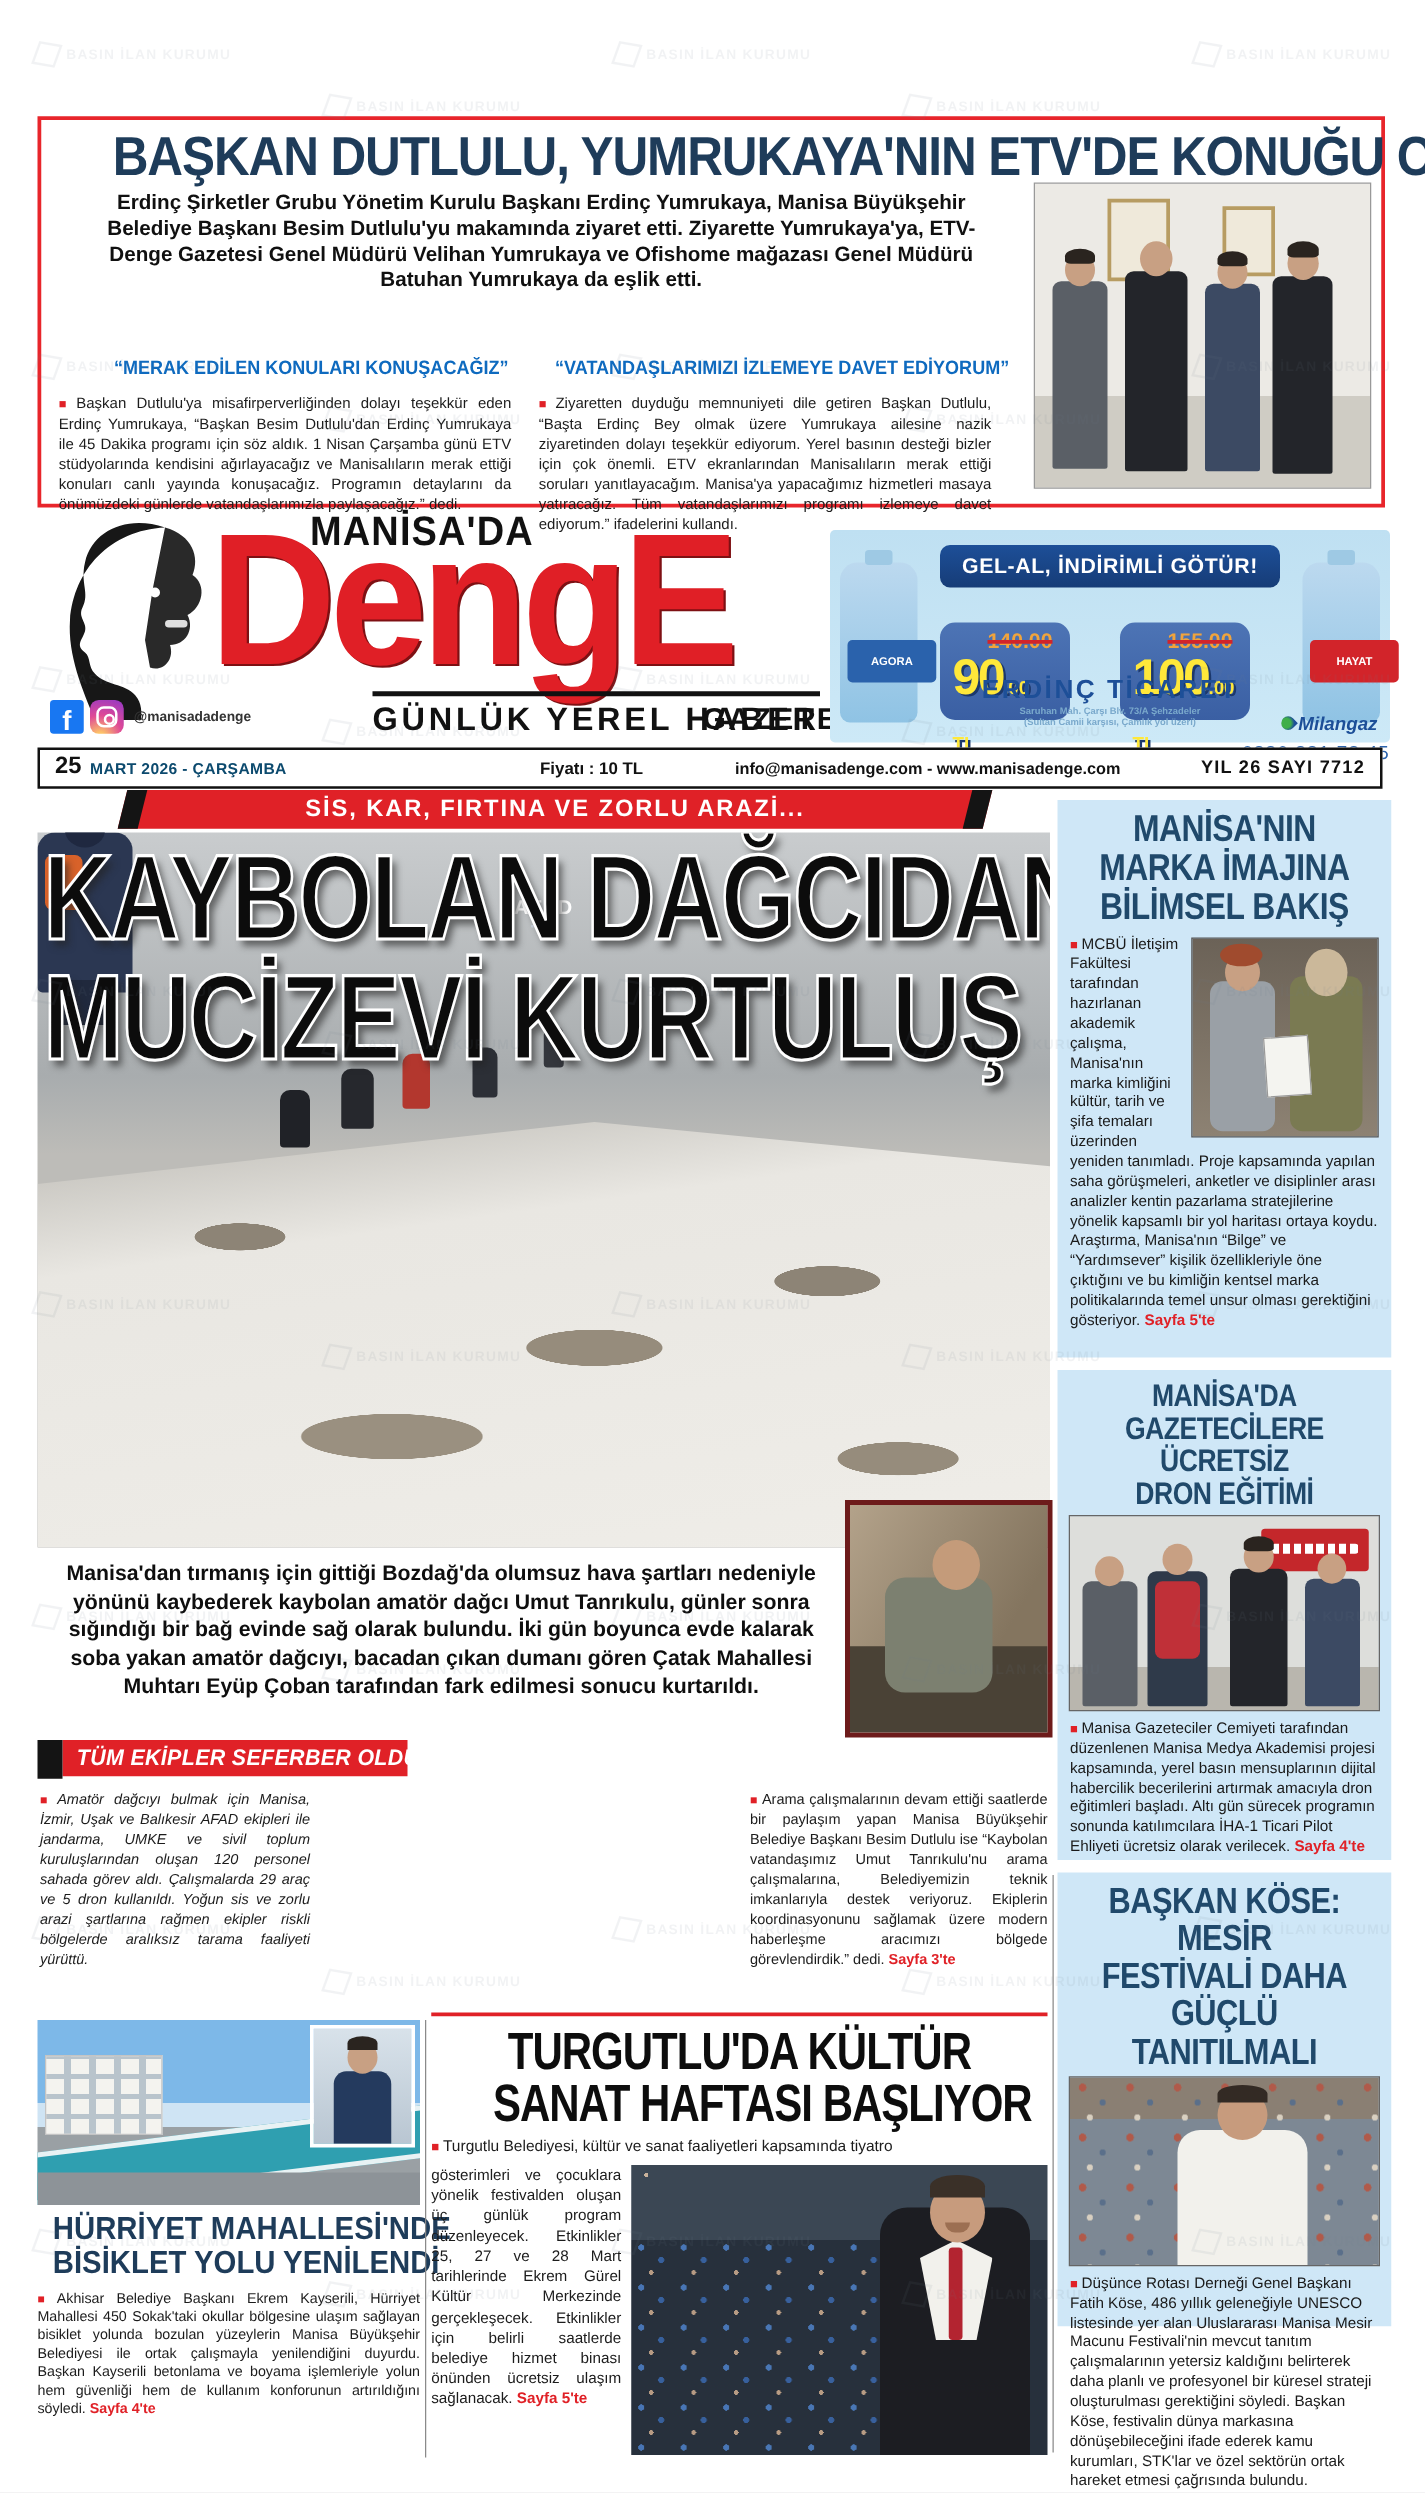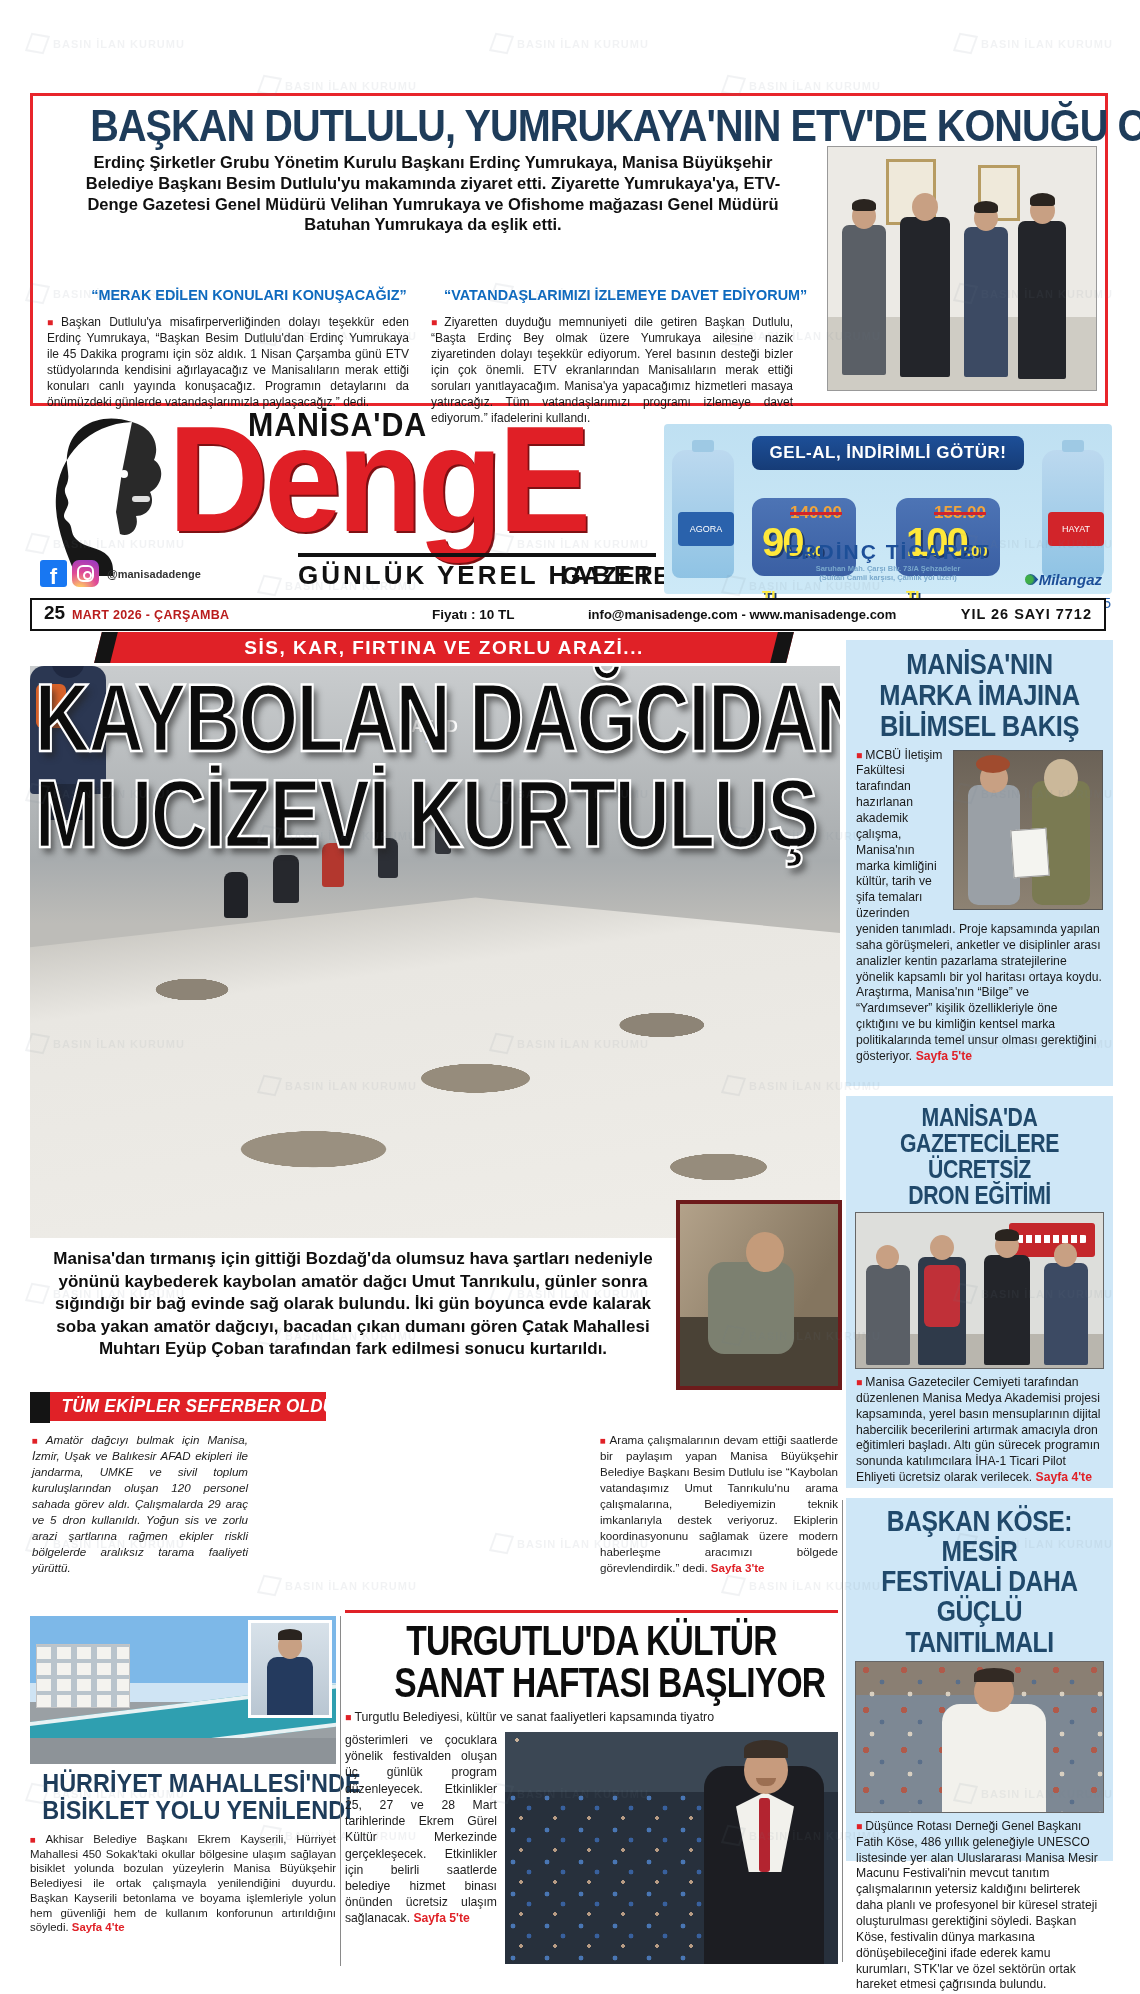--- a/index.html
+++ b/index.html
@@ -51,40 +51,40 @@
   .ig:after{content:"";position:absolute;left:11px;top:11px;width:5px;height:5px;border:2px solid #fff;border-radius:50%;}
   #handle{font-size:11px;font-weight:bold;color:#333;margin-left:3px;}
 
   
   #ad{left:664px;top:424px;width:448px;height:170px;background:linear-gradient(#bfe0f2,#cde9f7);border-radius:4px;}
   #ad-banner{position:absolute;left:88px;top:12px;width:272px;height:34px;background:linear-gradient(#1d4f98,#163c77);
       border-radius:8px;color:#fff;font-weight:900;font-size:17px;display:flex;align-items:center;justify-content:center;
       letter-spacing:.5px;white-space:nowrap;}
   .bottle{position:absolute;width:62px;height:128px;background:linear-gradient(#bcd9ef,#8fc3e4);border-radius:14px 14px 8px 8px;}
   .bottle:before{content:"";position:absolute;left:20px;top:-10px;width:22px;height:12px;background:#9ec9e4;border-radius:3px;}
-  .blabel{position:absolute;left:6px;top:62px;width:56px;height:34px;border-radius:4px;font-size:9px;font-weight:400;
+  .blabel{position:absolute;left:6px;top:62px;width:71px;height:34px;border-radius:4px;font-size:9px;font-weight:700;
       display:flex;align-items:center;justify-content:center;color:#fff;}
   .pricebox{position:absolute;width:104px;height:78px;background:linear-gradient(#4d74b5,#3a5fa3);border-radius:12px;margin-top:22px;}
   .oldp{position:absolute;right:14px;top:5px;color:#f0a43c;font-weight:900;font-size:17px;text-decoration:line-through;
       text-decoration-color:#d2242a;text-decoration-thickness:3px;}
   .newp{position:absolute;left:10px;top:22px;color:#ffe83a;font-weight:900;font-size:40px;letter-spacing:-2px;
       text-shadow:2px 2px 0 #1c386b;}
   .newp small{font-size:15px;letter-spacing:0;}
   #ad-company{position:absolute;left:0;right:0;top:116px;text-align:center;color:#1d4f98;font-weight:900;
       font-size:21px;letter-spacing:2px;}
   .ad-addr{position:absolute;left:0;right:0;text-align:center;color:#7aa9cc;font-size:7.5px;font-weight:bold;}
   #ad-phone{position:absolute;left:0;right:0;top:158px;text-align:right;color:#2a62ac;font-weight:400;font-size:15px;letter-spacing:1px;margin-top:12px;}
   #milangaz{position:absolute;right:10px;bottom:6px;color:#1d4f98;font-weight:900;font-style:italic;font-size:15px;}
   #milangaz:before{content:"";display:inline-block;width:11px;height:11px;margin-right:3px;border-radius:50% 0 50% 50%;
       background:radial-gradient(circle at 40% 60%,#3fae49 40%,#1d4f98 70%);transform:rotate(45deg);}
 
   
   #datebar{left:30px;top:598px;width:1072px;height:29px;border:2px solid #111;background:#fff;}
   #datebar .d-day{position:absolute;left:12px;top:2px;font-size:19px;font-weight:900;color:#111;}
-  #datebar .d-rest{position:absolute;left:40px;top:8px;font-size:12.5px;font-weight:800;letter-spacing:.3px;color:#b91c1c;}
+  #datebar .d-rest{position:absolute;left:40px;top:8px;font-size:12.5px;font-weight:800;letter-spacing:.3px;color:#0c4a6e;}
   #datebar .d-price{position:absolute;left:400px;top:7px;font-size:13.5px;font-weight:800;color:#111;}
   #datebar .d-contact{position:absolute;left:556px;top:7px;font-size:13px;font-weight:800;color:#111;}
   #datebar .d-issue{position:absolute;right:12px;top:6px;font-size:14.5px;font-weight:900;color:#111;letter-spacing:1px;}
 
   
   #kicker{left:98px;top:632px;width:660px;height:31px;background:#e02127;transform:skewX(-14deg);
       border-left:16px solid #141414;border-right:16px solid #141414;}
   #kicker span{display:block;transform:skewX(14deg);text-align:center;line-height:31px;color:#fff;
       font-weight:800;font-size:19px;letter-spacing:1.5px;white-space:nowrap;}
 

